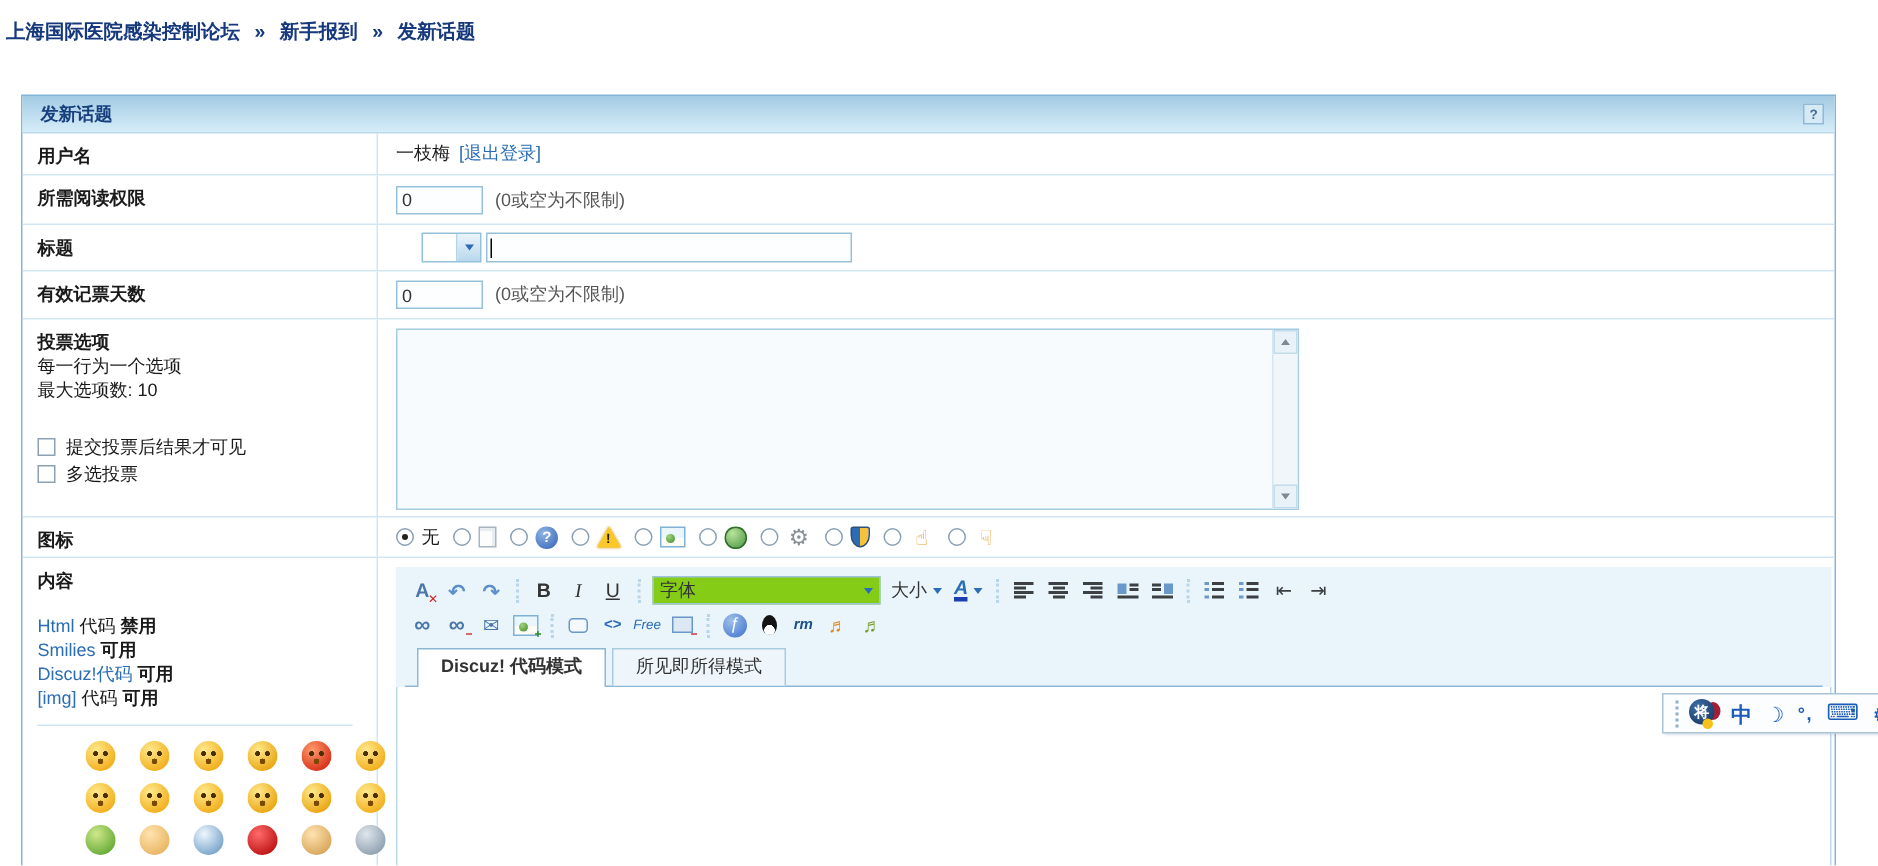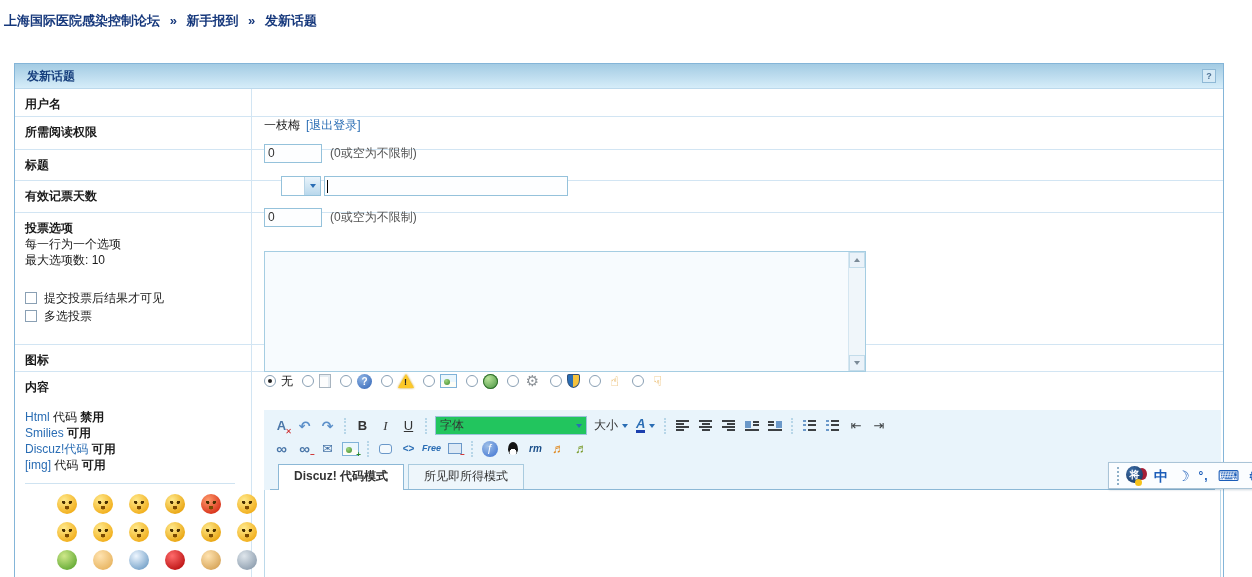--- a/index.html
+++ b/index.html
@@ -14,21 +14,21 @@
 
   
   .panel { position:absolute; left:14px; top:63px; width:1210px; height:640px; border:1px solid #84b5d8; background:#fff; }
   .panel-h { height:25px; background:linear-gradient(to bottom,#a3cbe3,#d6edf9); border-bottom:1px solid #bcd9ec;
              display:flex; align-items:center; padding:0 8px 0 12px; color:#173f7d; font-weight:bold; position:relative; }
   .help-btn { position:absolute; right:7px; top:5px; width:14px; height:14px; background:#d6eaf6; border:1px solid #8fb9d6;
               color:#4a6f93; font-size:9px; line-height:12px; text-align:center; cursor:pointer; }
 
   .row { display:flex; border-bottom:1px solid #d2e5f3; }
   .lab { width:237px; min-width:237px; border-right:1px solid #d2e5f3; padding:7px 8px 5px 10px; font-weight:bold; line-height:16px; }
-  .val { flex:1; padding:4px 8px 4px 12px; position:relative; display:flex; align-items:center;margin-top:32px; }
+  .val { flex:1; padding:4px 8px 4px 12px; position:relative; display:flex; align-items:center; }
   .r1 { height:28px; } .r2 { height:33px; } .r3 { height:31px;gap:17px; } .r4 { height:32px; }
   .r5 { height:132px; } .r6 { height:27px; } .r7 { height:420px; }
   .r5 .val, .r7 .val { align-items:flex-start; }
   .r5 .lab, .r7 .lab { font-weight:normal; }
   .lab .bold { font-weight:bold; }
 
   .logout { color:#2a6db4; margin-left:6px; text-decoration:none; }
   .hint { color:#555; margin-left:8px; }
 
   .numinput { width:58px; height:19px; border:1px solid #95c2db; background:#fdfeff; font-size:12px; padding:0 3px; color:#333;
@@ -85,21 +85,21 @@
   .smiley { width:20px; height:20px; border-radius:50%; cursor:pointer; }
 
   
   .editor { width:957px; margin-top:2px; }
   .editor-top { background:#e9f4fb; padding:4px 6px 0 6px; }
   .tbrow { display:flex; align-items:center; height:23px; }
   .tbtn { width:23px; height:20px; display:inline-flex; align-items:center; justify-content:center; position:relative; cursor:pointer; }
   .tglyph { display:inline-flex; align-items:center; justify-content:center; line-height:1; }
   .tbadge { position:absolute; right:1px; bottom:0; font-size:8px; font-weight:bold; line-height:8px; }
   .tsep { width:0; height:16px; border-left:2px dotted #b7d6e8; margin:0 5px; }
-  .fontbox { display:inline-flex; align-items:center; width:152px; height:19px; background:#22c55e; border:1px solid #9cc3da; margin:0 3px; cursor:pointer; }
+  .fontbox { display:inline-flex; align-items:center; width:152px; height:19px; background:#84cc16; border:1px solid #9cc3da; margin:0 3px; cursor:pointer; }
   .fontbox .fl { flex:1; padding-left:4px; color:#333; font-size:12px; }
   .fontbox .fa { width:15px; display:flex; justify-content:center; }
   .sizebox { display:inline-flex; align-items:center; padding:0 4px; cursor:pointer; color:#333; }
   .sizebox .tri-down { margin-left:4px; }
   .colorbox { display:inline-flex; align-items:center; padding:0 4px; cursor:pointer; }
   .colA { font-weight:bold; font-style:italic; color:#2a6db4; font-size:13px; border-bottom:3px solid #1b3fae; line-height:12px; }
   .colorbox .tri-down { margin-left:4px; }
 
   .ico-align-left, .ico-align-center, .ico-align-right { width:13px; height:11px; background-repeat:no-repeat; }
   .ico-align-left { background-image:linear-gradient(#3c4043,#3c4043),linear-gradient(#3c4043,#3c4043),linear-gradient(#3c4043,#3c4043),linear-gradient(#3c4043,#3c4043);
@@ -396,21 +396,21 @@
                   <span class="tbadge" style="color: rgb(42, 138, 42);">+</span>
                 </span>
                 <span class="tsep"></span>
                 <span class="tbtn">
                   <span class="tglyph ico-quote"></span>
                 </span>
                 <span class="tbtn">
                   <span class="tglyph ico-code" style="color: rgb(42, 109, 180); font-size: 10px; font-weight: bold;">&lt;&gt;</span>
                 </span>
                 <span class="tbtn">
-                  <span class="tglyph ico-free" style="color: rgb(42, 109, 180); font-size: 9px; font-style: italic; font-weight: bold;">Free</span>
+                  <span class="tglyph ico-free" style="color: rgb(42, 109, 180); font-size: 9px; font-style: italic;">Free</span>
                 </span>
                 <span class="tbtn">
                   <span class="tglyph ico-hide"></span>
                   <span class="tbadge" style="color: rgb(204, 34, 34);">−</span>
                 </span>
                 <span class="tsep"></span>
                 <span class="tbtn">
                   <span class="tglyph ico-flash" style="color: rgb(255, 255, 255); font-size: 11px; font-style: italic;">ƒ</span>
                 </span>
                 <span class="tbtn">

